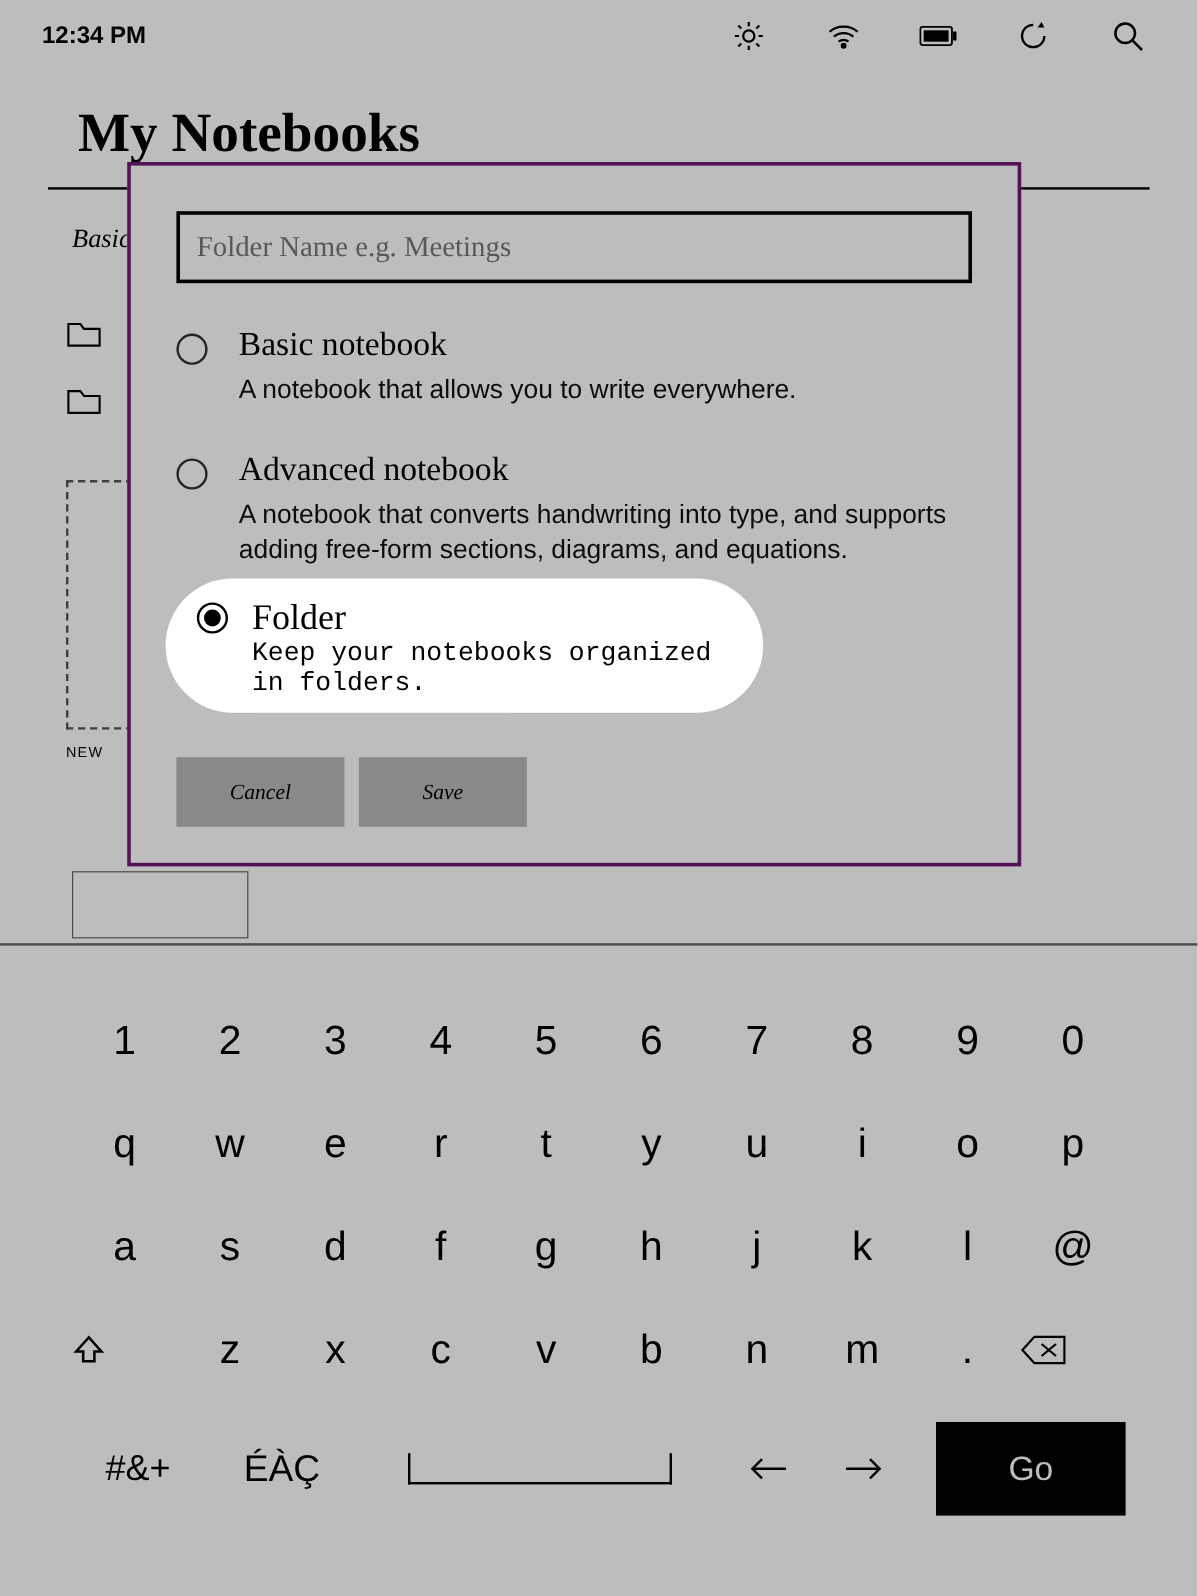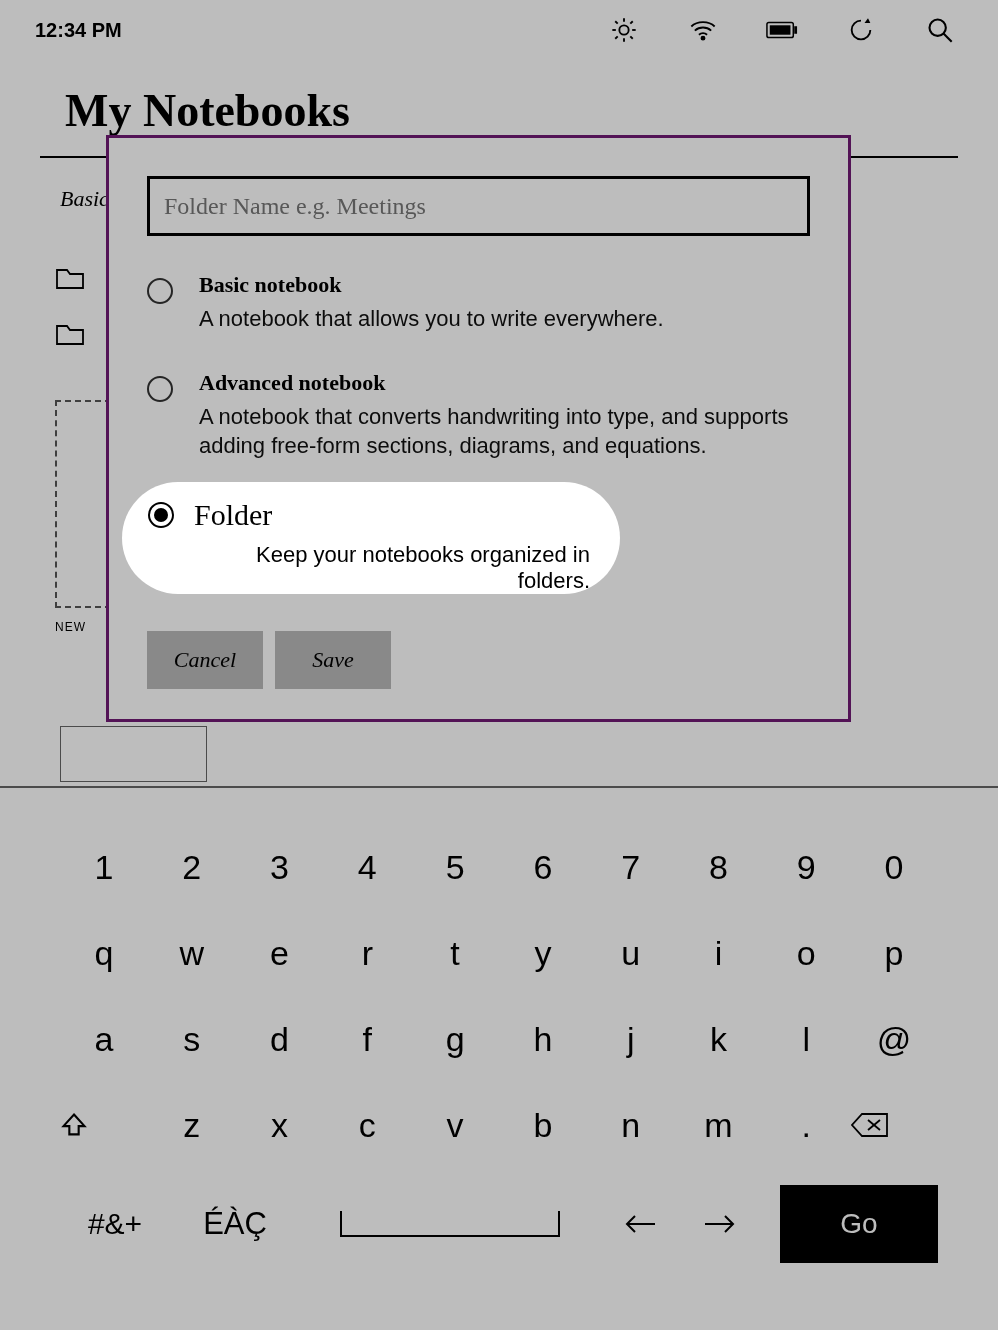--- a/index.html
+++ b/index.html
@@ -93,54 +93,54 @@
     display: flex; gap: 26px;
     margin-top: 36px;
     align-items: flex-start;
   }
   .option .radio {
     width: 26px; height: 26px; border: 2px solid #333; border-radius: 50%;
     margin-top: 6px; flex: 0 0 auto;
     display:flex; align-items:center; justify-content:center;
   }
   .option .texts { flex: 1; }
-  .option .title { font-size: 22px; font-weight: bold; }
+  .option .title { font-size: 28px; }
   .option .desc { font-size: 22px; color: #111; margin-top: 6px; font-family: Helvetica, Arial, sans-serif; line-height: 1.35; }
 
   .dialog-buttons {
     position: absolute; left: 38px; bottom: 30px;
     display: flex; gap: 12px;
   }
   .dialog-buttons .btn {
-    width: 116px; height: 58px;
+    width: 140px; height: 58px;
     background: #b9b9b9;
     border: none;
-    font-style: italic; font-size: 22px;
+    font-style: italic; font-size: 18px;
     font-family: Georgia, serif;
     display:flex; align-items:center; justify-content:center;
   }
 
   
   .highlight {
     position: absolute;
-    left: 122px; top: 482px;
+    left: 138px; top: 482px;
     width: 498px; height: 112px;
     background: #fff;
     border-radius: 56px;
     z-index: 70;
     padding: 16px 30px 0 26px;
   }
   .highlight .row { display:flex; gap:20px; align-items:center; }
   .highlight .radio {
     width: 26px; height: 26px; border: 2px solid #000; border-radius: 50%;
     display:flex; align-items:center; justify-content:center; flex:0 0 auto;
   }
   .highlight .dot { width:14px; height:14px; background:#000; border-radius:50%; }
   .highlight .title { font-size: 30px; font-family: Georgia, serif; }
-  .highlight .desc { font-size: 22px; margin-top: 10px; margin-left: 46px; font-family: Liberation Sans, sans-serif; text-align: right; }
+  .highlight .desc { font-size: 22px; margin-left: 46px; font-family: Liberation Mono, monospace; }
 
   
   .keyboard {
     position: absolute; left: 0; right: 0; top: 786px; bottom: 0;
     background: #fff;
     border-top: 2px solid #666;
     z-index: 30;
     font-family: Helvetica, Arial, sans-serif;
   }
   .kb-row {

